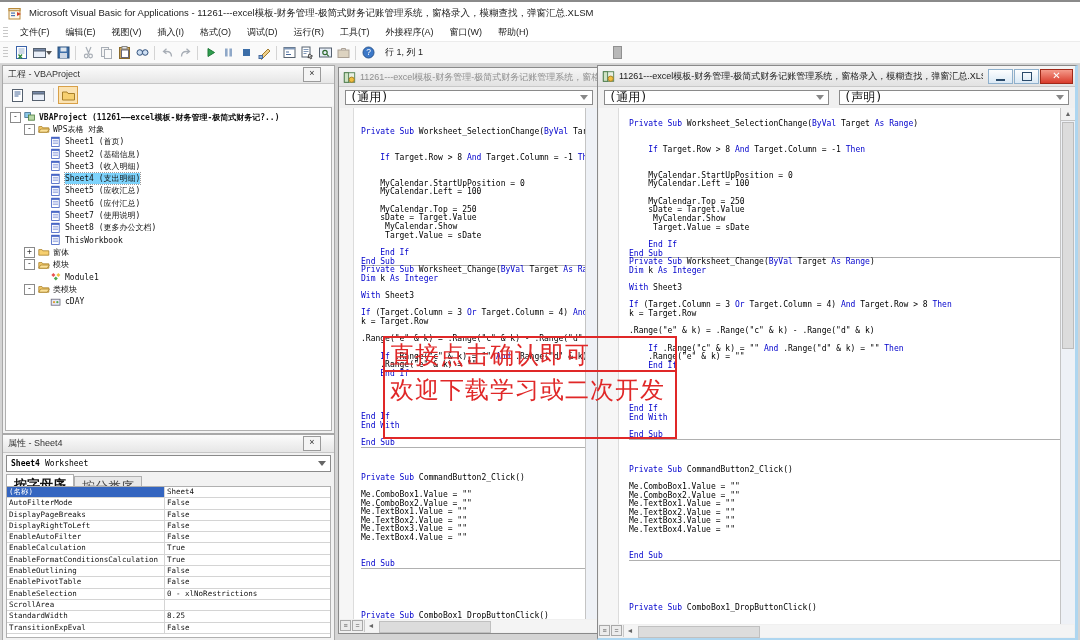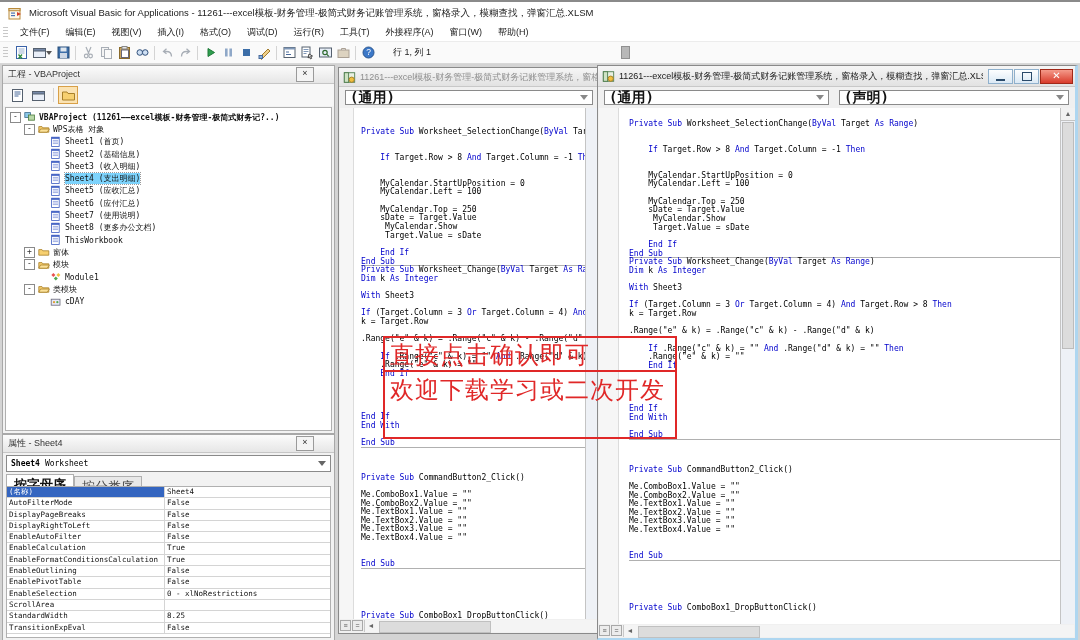--- a/index.html
+++ b/index.html
@@ -16,30 +16,30 @@
             display:flex;align-items:center;border-bottom:1px solid #ececec;box-sizing:border-box;}
   .menu-handle{width:5px;height:12px;margin:0 4px 0 3px;
      background:repeating-linear-gradient(180deg,#c8c8c8 0 1px,transparent 1px 3px);}
   .menu-item{font-size:9px;color:#222;padding:0 8px;line-height:17px;white-space:nowrap;}
   #toolbar{position:absolute;left:0;top:40px;width:100%;height:22px;background:#fafafa;
            border-bottom:1px solid #d8d8d8;display:flex;align-items:center;box-sizing:border-box;}
   .tb-icon{width:18px;height:17px;display:flex;align-items:center;justify-content:center;flex:0 0 auto;}
   .tb-sep{width:1px;height:14px;background:#d4d4d4;margin:0 3px;flex:0 0 auto;}
   .tb-caret{width:0;height:0;border-left:3px solid transparent;border-right:3px solid transparent;
             border-top:4px solid #555;margin:0 2px 0 -2px;}
-  #position-text{font-size:9px;color:#222;margin-left:16px;white-space:nowrap;}
+  #position-text{font-size:9px;color:#222;margin-left:8px;white-space:nowrap;}
   #toolbar-overflow{width:7px;height:11px;background:#b8b8b8;border:1px solid #909090;margin-left:190px;}
 
   
   #client{position:absolute;left:0;top:62px;width:1080px;height:578px;background:#d4d4d4;}
 
   
   .tool-panel{position:absolute;background:#f2f2f2;border:1px solid #a8a8a8;box-sizing:border-box;}
   .panel-header{height:17px;background:linear-gradient(#fbfbfb,#e6e6e6);border-bottom:1px solid #c6c6c6;
-                display:flex;align-items:center;padding:0 20px 0 5px;}
+                display:flex;align-items:center;padding:0 13px 0 5px;}
   .panel-header .ph-title{flex:1;font-size:9px;color:#333;white-space:nowrap;overflow:hidden;}
   .x-btn{width:16px;height:13px;border:1px solid #9a9a9a;background:#f4f4f4;color:#333;
          font-size:9px;line-height:11px;text-align:center;flex:0 0 auto;}
 
   
   #project-panel{left:2px;top:1px;width:333px;height:369px;}
   #project-toolbar{height:22px;display:flex;align-items:center;padding-left:4px;background:#f7f7f7;}
   .pp-btn{width:20px;height:18px;display:flex;align-items:center;justify-content:center;margin-right:1px;}
   .pp-btn.active{border:1px solid #d8a048;background:#fbe3b3;box-sizing:border-box;}
   .pp-sep{width:1px;height:14px;background:#d4d4d4;margin:0 4px;}
@@ -87,21 +87,21 @@
   .win-btns{display:flex;flex:0 0 auto;margin-left:4px;}
   .wbtn{width:25px;height:15px;border:1px solid #8fb0cc;background:linear-gradient(#fdfeff,#dbe9f5);
         display:flex;align-items:center;justify-content:center;margin-left:1px;box-sizing:border-box;}
   .wbtn .g-min{width:9px;height:2px;background:#2a4a6a;margin-top:7px;}
   .wbtn .g-res{width:8px;height:7px;border:1px solid #2a4a6a;}
   .wbtn.close{width:33px;background:linear-gradient(#f49a8a,#d93b2b);border-color:#a02818;}
   .wbtn.close span{color:#fff;font-size:10px;line-height:10px;}
   .combo-row{height:21px;display:flex;align-items:center;padding:0 6px;}
   .combo{height:15px;background:#fff;border:1px solid #8a8a8a;display:flex;align-items:center;
          padding:0 4px;box-sizing:border-box;}
-  .combo .c-lbl{font-family:"DejaVu Sans Mono",monospace;font-size:14px;font-weight:bold;color:#111;}
+  .combo .c-lbl{font-family:"DejaVu Sans Mono",monospace;font-size:12px;font-weight:normal;color:#111;}
   .combo .dd-arrow{margin-left:auto;width:0;height:0;border-left:4px solid transparent;
       border-right:4px solid transparent;border-top:5px solid #888;}
   .code-area{position:absolute;left:1px;right:1px;bottom:14px;background:#fff;overflow:hidden;}
   .code-margin{position:absolute;left:0;top:0;bottom:0;width:13px;background:#f6f6f6;
                border-right:1px solid #dcdcdc;}
   .code-lines{position:absolute;left:14px;right:0;top:0;bottom:0;}
   .code-line{height:8.65px;font-family:"DejaVu Sans Mono",monospace;font-size:8px;line-height:8.65px;
              white-space:pre;color:#000;}
   .code-line .kw{color:#0000cc;}
   .code-line.proc-end{border-bottom:1px solid #b0b0b0;box-sizing:border-box;}

